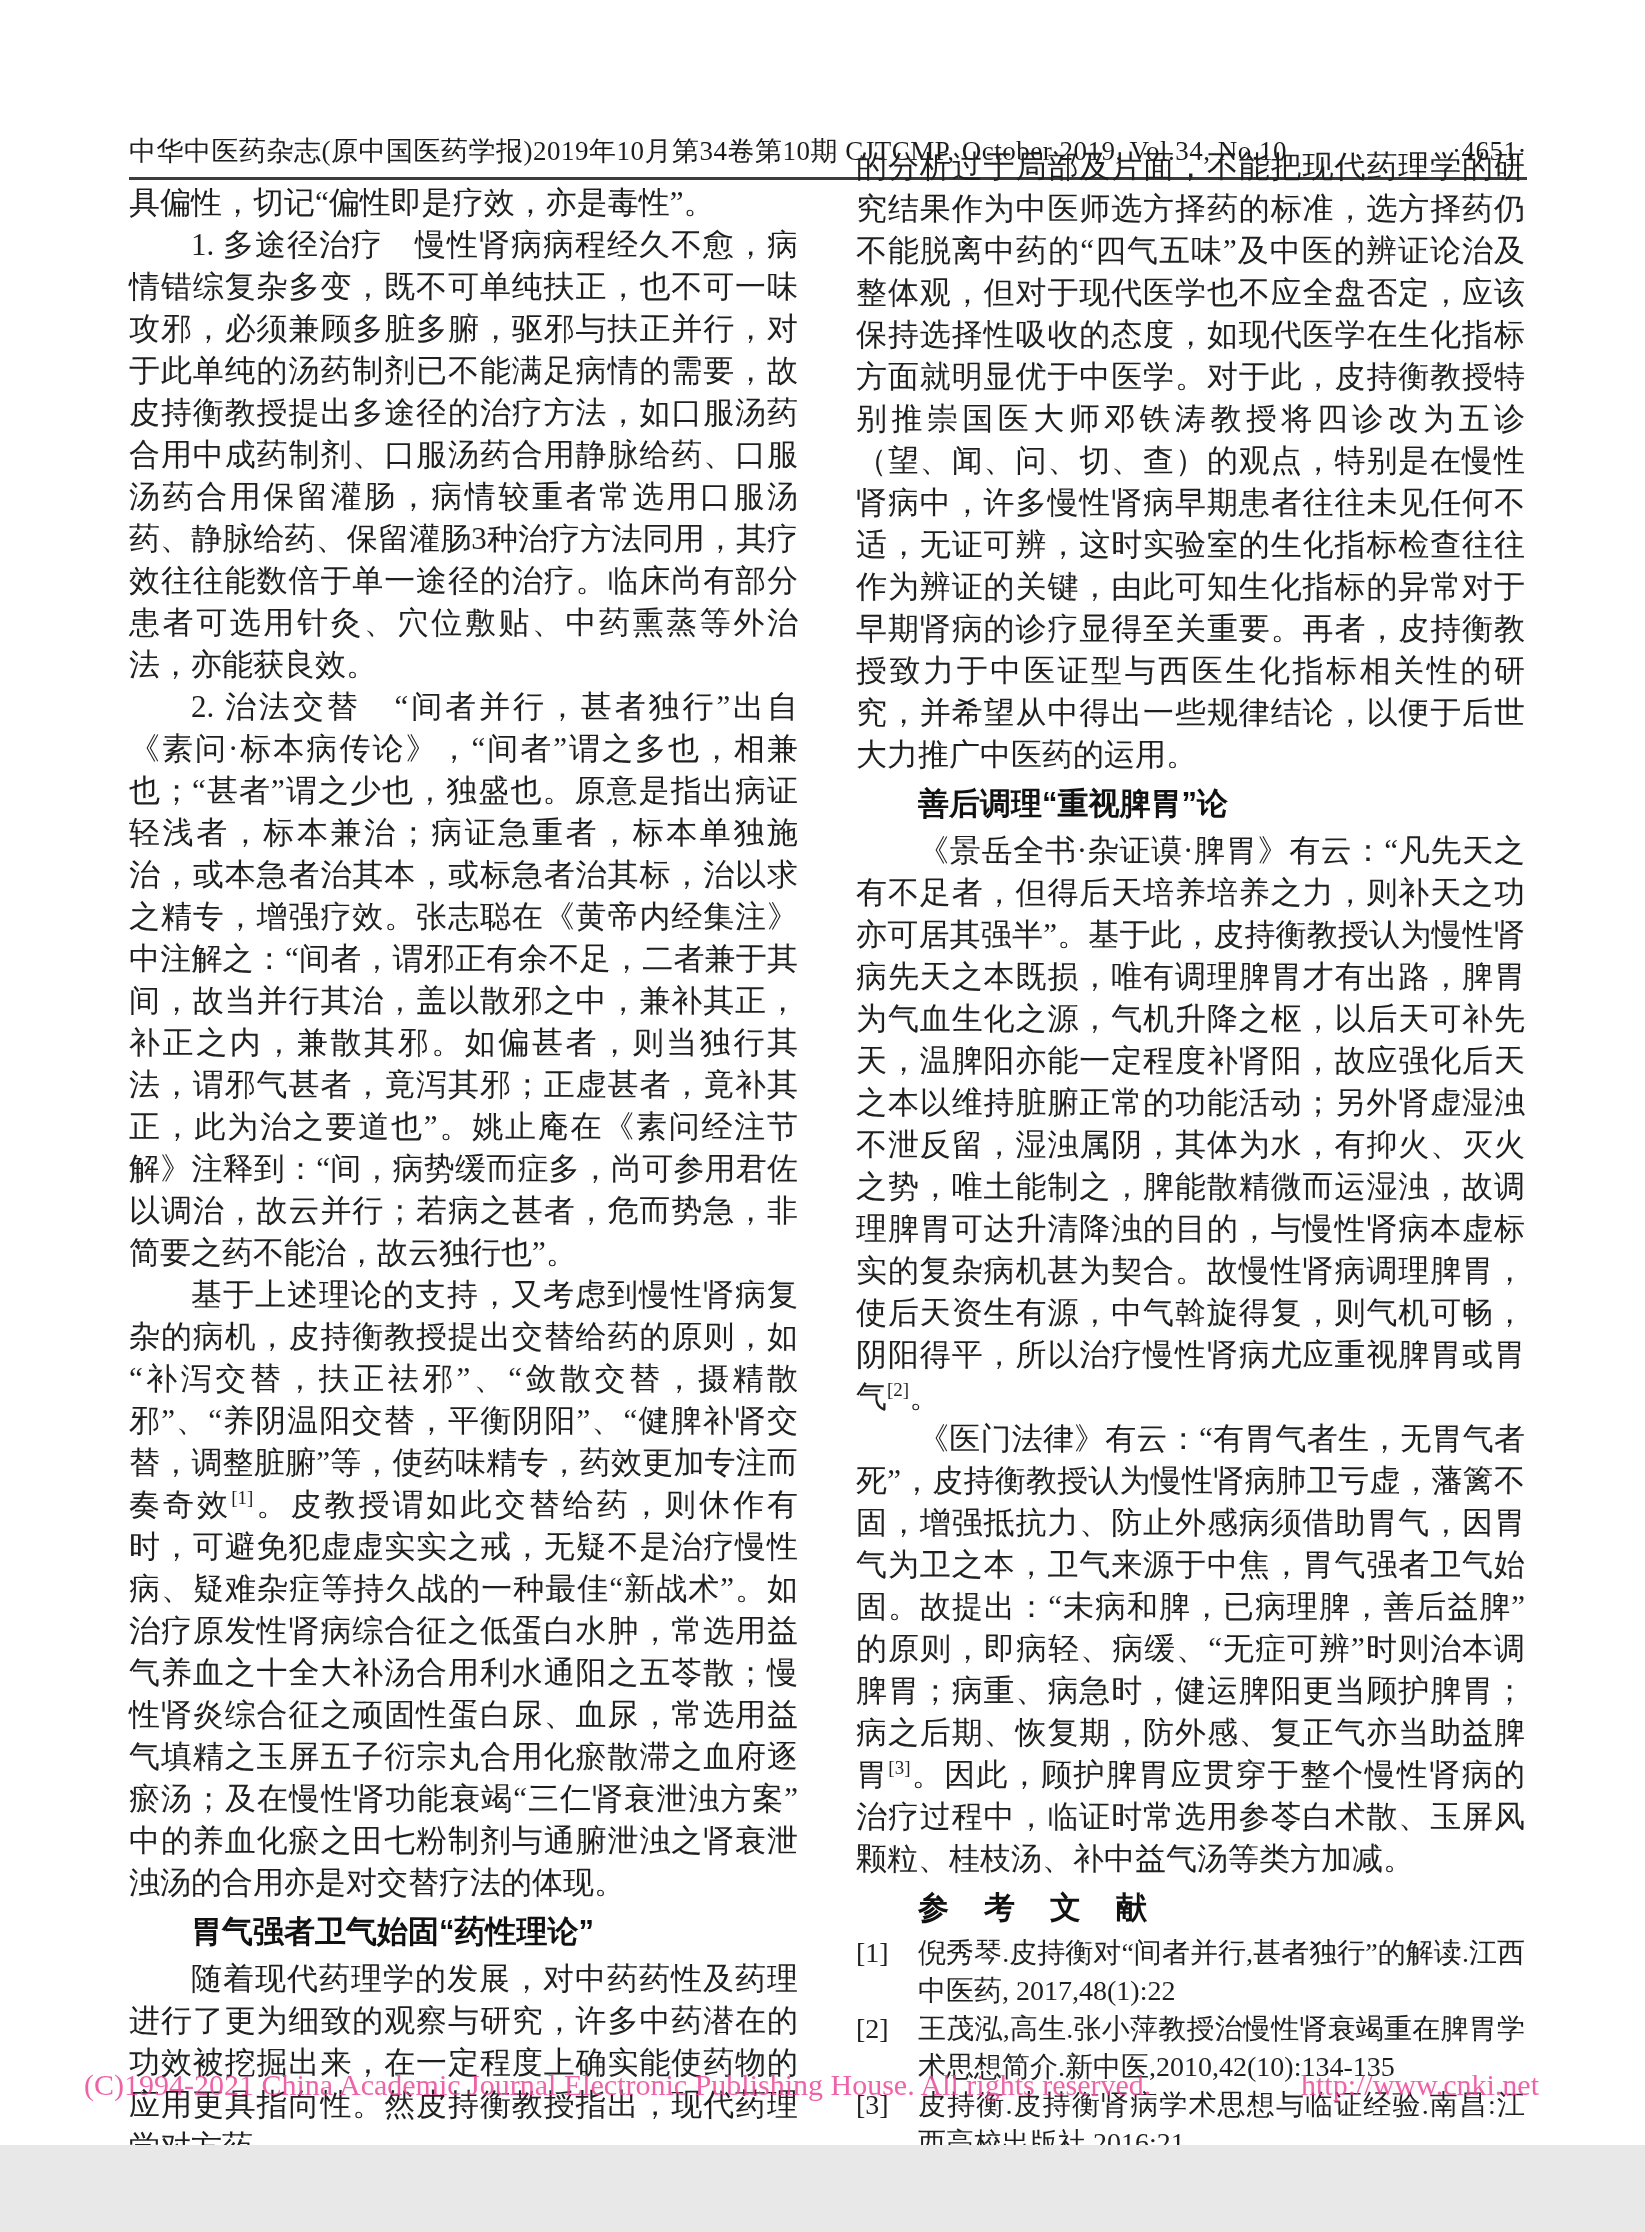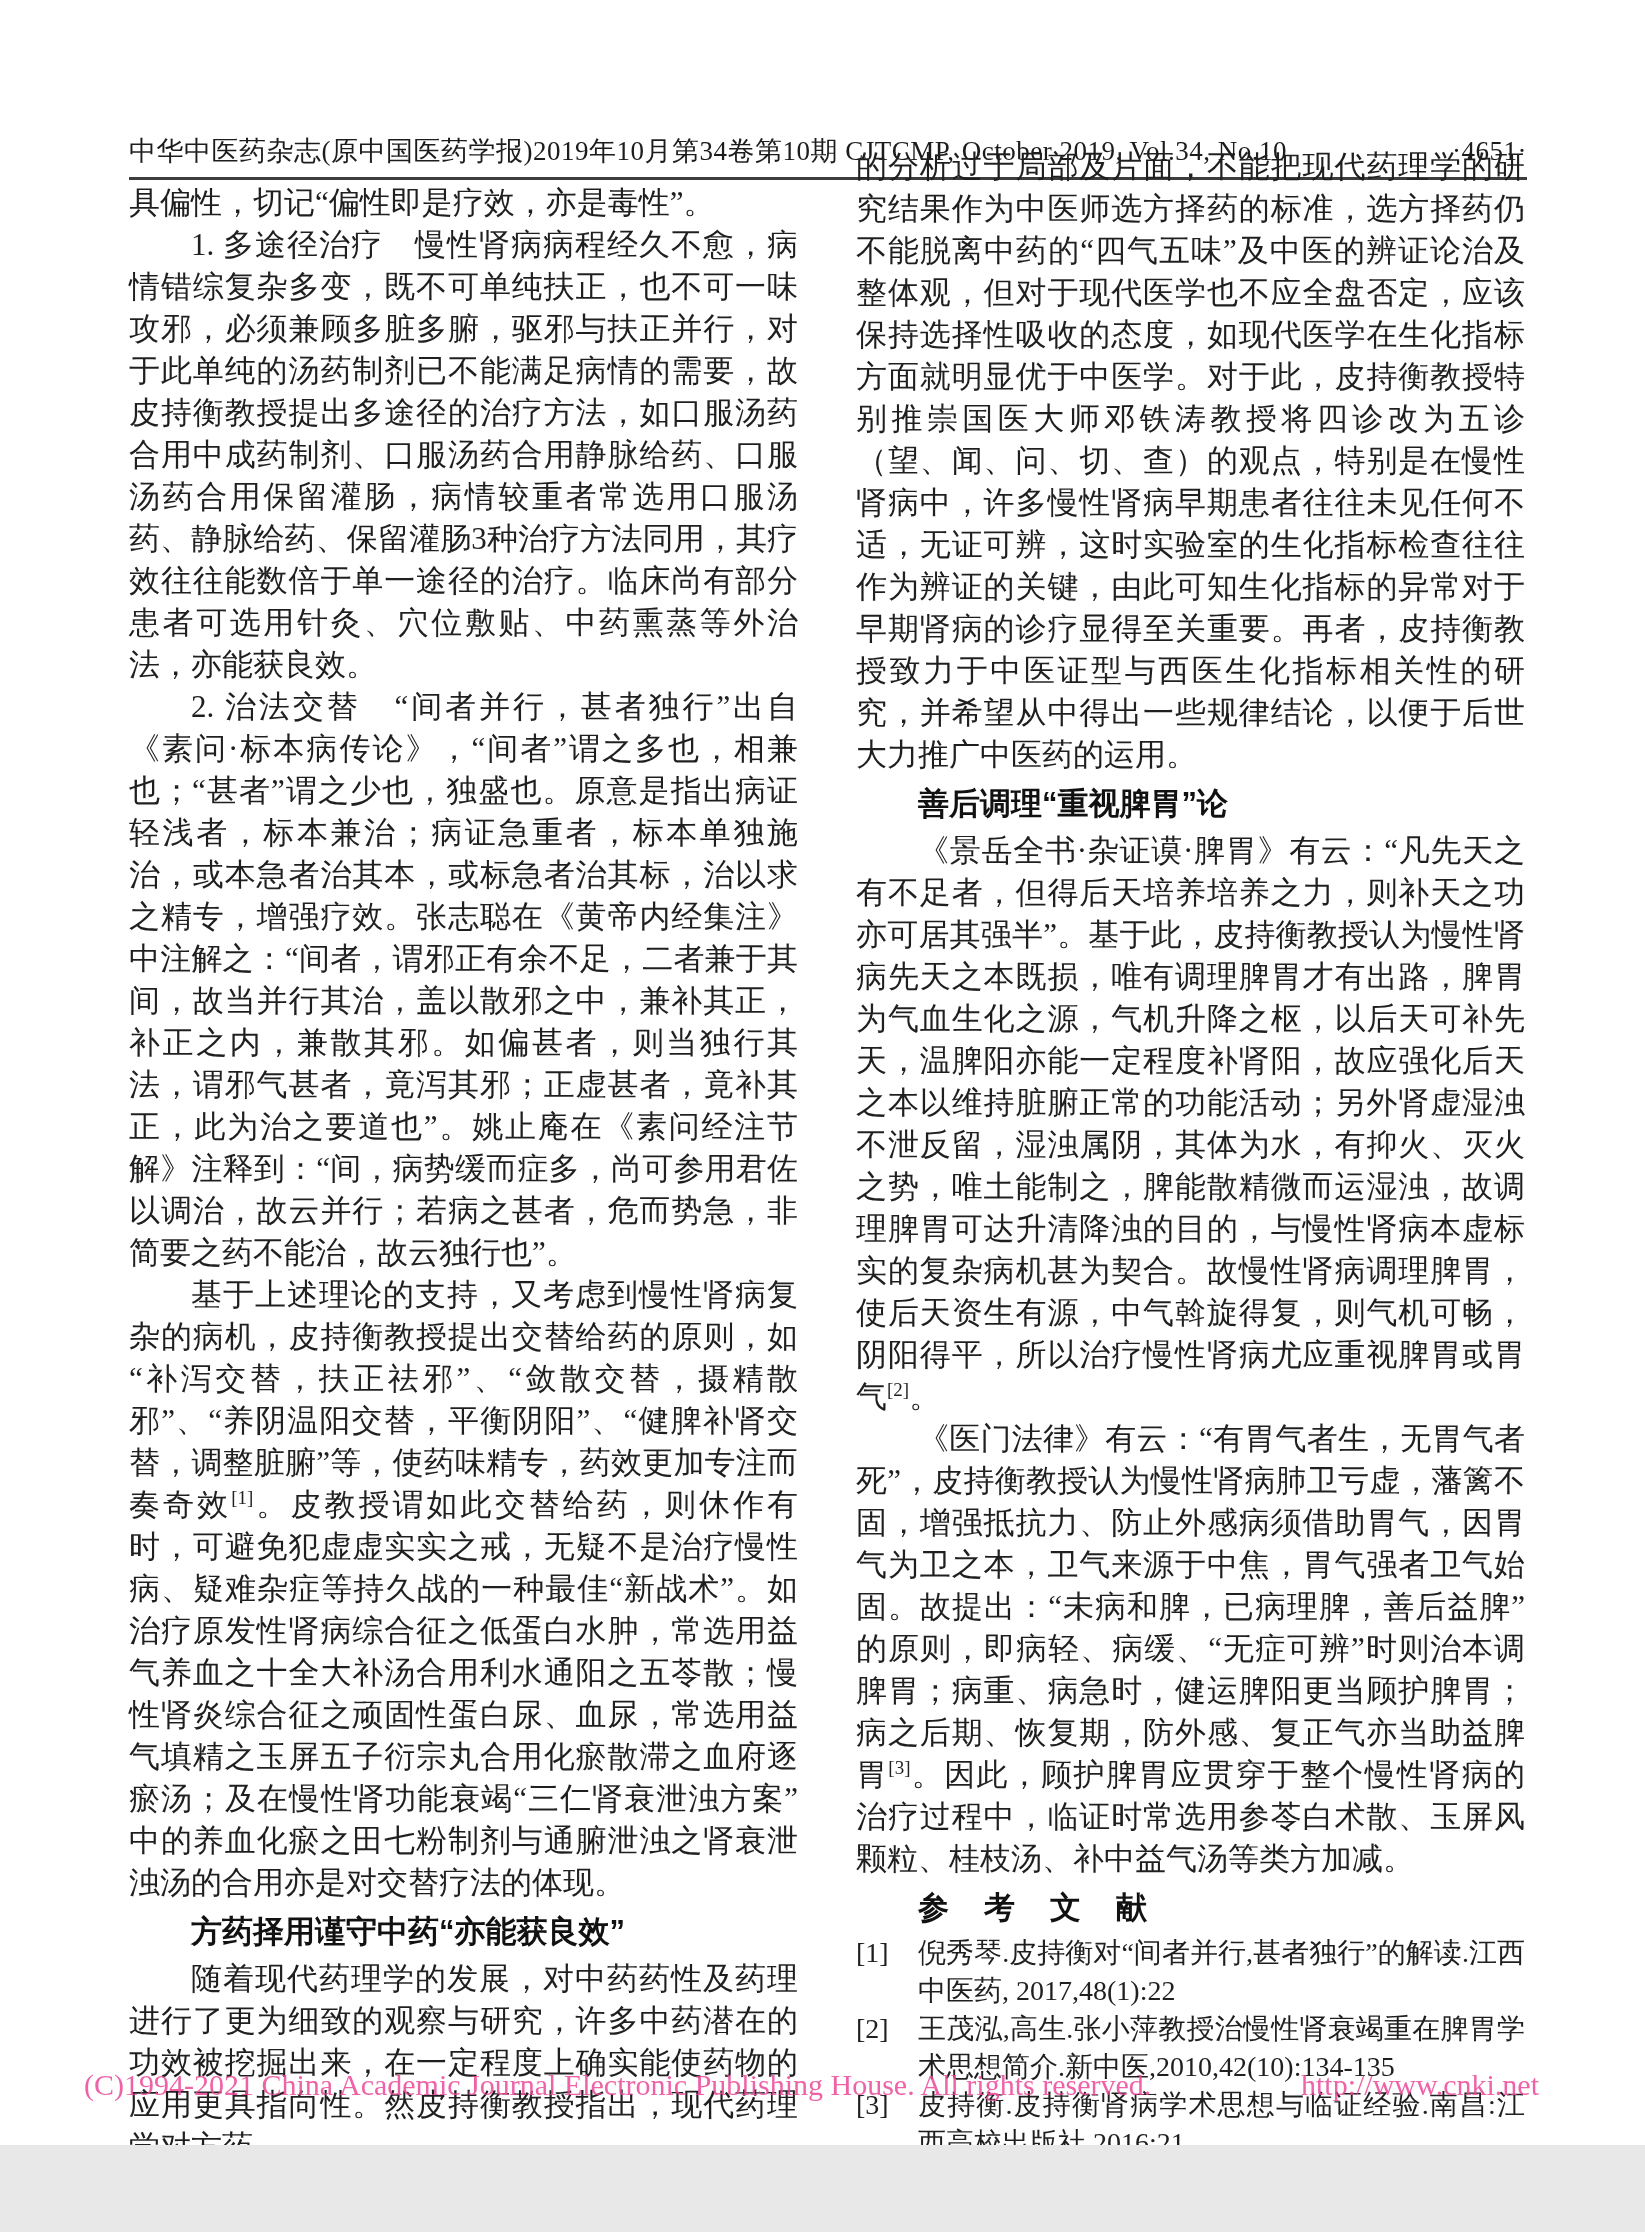--- a/index.html
+++ b/index.html
@@ -74,21 +74,21 @@
   </div>
   <div class="rule"></div>
 
   <div class="columns">
 
     <div class="col">
       <p>具偏性，切记“偏性即是疗效，亦是毒性”。</p>
       <p class="indent">1. 多途径治疗　慢性肾病病程经久不愈，病情错综复杂多变，既不可单纯扶正，也不可一味攻邪，必须兼顾多脏多腑，驱邪与扶正并行，对于此单纯的汤药制剂已不能满足病情的需要，故皮持衡教授提出多途径的治疗方法，如口服汤药合用中成药制剂、口服汤药合用静脉给药、口服汤药合用保留灌肠，病情较重者常选用口服汤药、静脉给药、保留灌肠3种治疗方法同用，其疗效往往能数倍于单一途径的治疗。临床尚有部分患者可选用针灸、穴位敷贴、中药熏蒸等外治法，亦能获良效。</p>
       <p class="indent">2. 治法交替　“间者并行，甚者独行”出自《素问·标本病传论》，“间者”谓之多也，相兼也；“甚者”谓之少也，独盛也。原意是指出病证轻浅者，标本兼治；病证急重者，标本单独施治，或本急者治其本，或标急者治其标，治以求之精专，增强疗效。张志聪在《黄帝内经集注》中注解之：“间者，谓邪正有余不足，二者兼于其间，故当并行其治，盖以散邪之中，兼补其正，补正之内，兼散其邪。如偏甚者，则当独行其法，谓邪气甚者，竟泻其邪；正虚甚者，竟补其正，此为治之要道也”。姚止庵在《素问经注节解》注释到：“间，病势缓而症多，尚可参用君佐以调治，故云并行；若病之甚者，危而势急，非简要之药不能治，故云独行也”。</p>
       <p class="indent"><span>基于上述理论的支持，又考虑到慢性肾病复杂的病机，皮持衡教授提出交替给药的原则，如“补泻交替，扶正祛邪”、“敛散交替，摄精散邪”、“养阴温阳交替，平衡阴阳”、“健脾补肾交替，调整脏腑”等，使药味精专，药效更加专注而奏奇效</span><sup>[1]</sup><span>。皮教授谓如此交替给药，则休作有时，可避免犯虚虚实实之戒，无疑不是治疗慢性病、疑难杂症等持久战的一种最佳“新战术”。如治疗原发性肾病综合征之低蛋白水肿，常选用益气养血之十全大补汤合用利水通阳之五苓散；慢性肾炎综合征之顽固性蛋白尿、血尿，常选用益气填精之玉屏五子衍宗丸合用化瘀散滞之血府逐瘀汤；及在慢性肾功能衰竭“三仁肾衰泄浊方案”中的养血化瘀之田七粉制剂与通腑泄浊之肾衰泄浊汤的合用亦是对交替疗法的体现。</span></p>
-      <h2>方药择用谨守中药“亦能获良效”</h2>
+      <h2>胃气强者卫气始固“药性理论”</h2>
       <p class="indent">随着现代药理学的发展，对中药药性及药理进行了更为细致的观察与研究，许多中药潜在的功效被挖掘出来，在一定程度上确实能使药物的应用更具指向性。然皮持衡教授指出，现代药理学对方药</p>
     </div>
 
     <div class="col">
       <p>的分析过于局部及片面，不能把现代药理学的研究结果作为中医师选方择药的标准，选方择药仍不能脱离中药的“四气五味”及中医的辨证论治及整体观，但对于现代医学也不应全盘否定，应该保持选择性吸收的态度，如现代医学在生化指标方面就明显优于中医学。对于此，皮持衡教授特别推崇国医大师邓铁涛教授将四诊改为五诊（望、闻、问、切、查）的观点，特别是在慢性肾病中，许多慢性肾病早期患者往往未见任何不适，无证可辨，这时实验室的生化指标检查往往作为辨证的关键，由此可知生化指标的异常对于早期肾病的诊疗显得至关重要。再者，皮持衡教授致力于中医证型与西医生化指标相关性的研究，并希望从中得出一些规律结论，以便于后世大力推广中医药的运用。</p>
       <h2>善后调理“重视脾胃”论</h2>
       <p class="indent"><span>《景岳全书·杂证谟·脾胃》有云：“凡先天之有不足者，但得后天培养培养之力，则补天之功亦可居其强半”。基于此，皮持衡教授认为慢性肾病先天之本既损，唯有调理脾胃才有出路，脾胃为气血生化之源，气机升降之枢，以后天可补先天，温脾阳亦能一定程度补肾阳，故应强化后天之本以维持脏腑正常的功能活动；另外肾虚湿浊不泄反留，湿浊属阴，其体为水，有抑火、灭火之势，唯土能制之，脾能散精微而运湿浊，故调理脾胃可达升清降浊的目的，与慢性肾病本虚标实的复杂病机甚为契合。故慢性肾病调理脾胃，使后天资生有源，中气斡旋得复，则气机可畅，阴阳得平，所以治疗慢性肾病尤应重视脾胃或胃气</span><sup>[2]</sup><span>。</span></p>
       <p class="indent"><span>《医门法律》有云：“有胃气者生，无胃气者死”，皮持衡教授认为慢性肾病肺卫亏虚，藩篱不固，增强抵抗力、防止外感病须借助胃气，因胃气为卫之本，卫气来源于中焦，胃气强者卫气始固。故提出：“未病和脾，已病理脾，善后益脾”的原则，即病轻、病缓、“无症可辨”时则治本调脾胃；病重、病急时，健运脾阳更当顾护脾胃；病之后期、恢复期，防外感、复正气亦当助益脾胃</span><sup>[3]</sup><span>。因此，顾护脾胃应贯穿于整个慢性肾病的治疗过程中，临证时常选用参苓白术散、玉屏风颗粒、桂枝汤、补中益气汤等类方加减。</span></p>
 
       <h2 class="refs-heading">参　考　文　献</h2>

